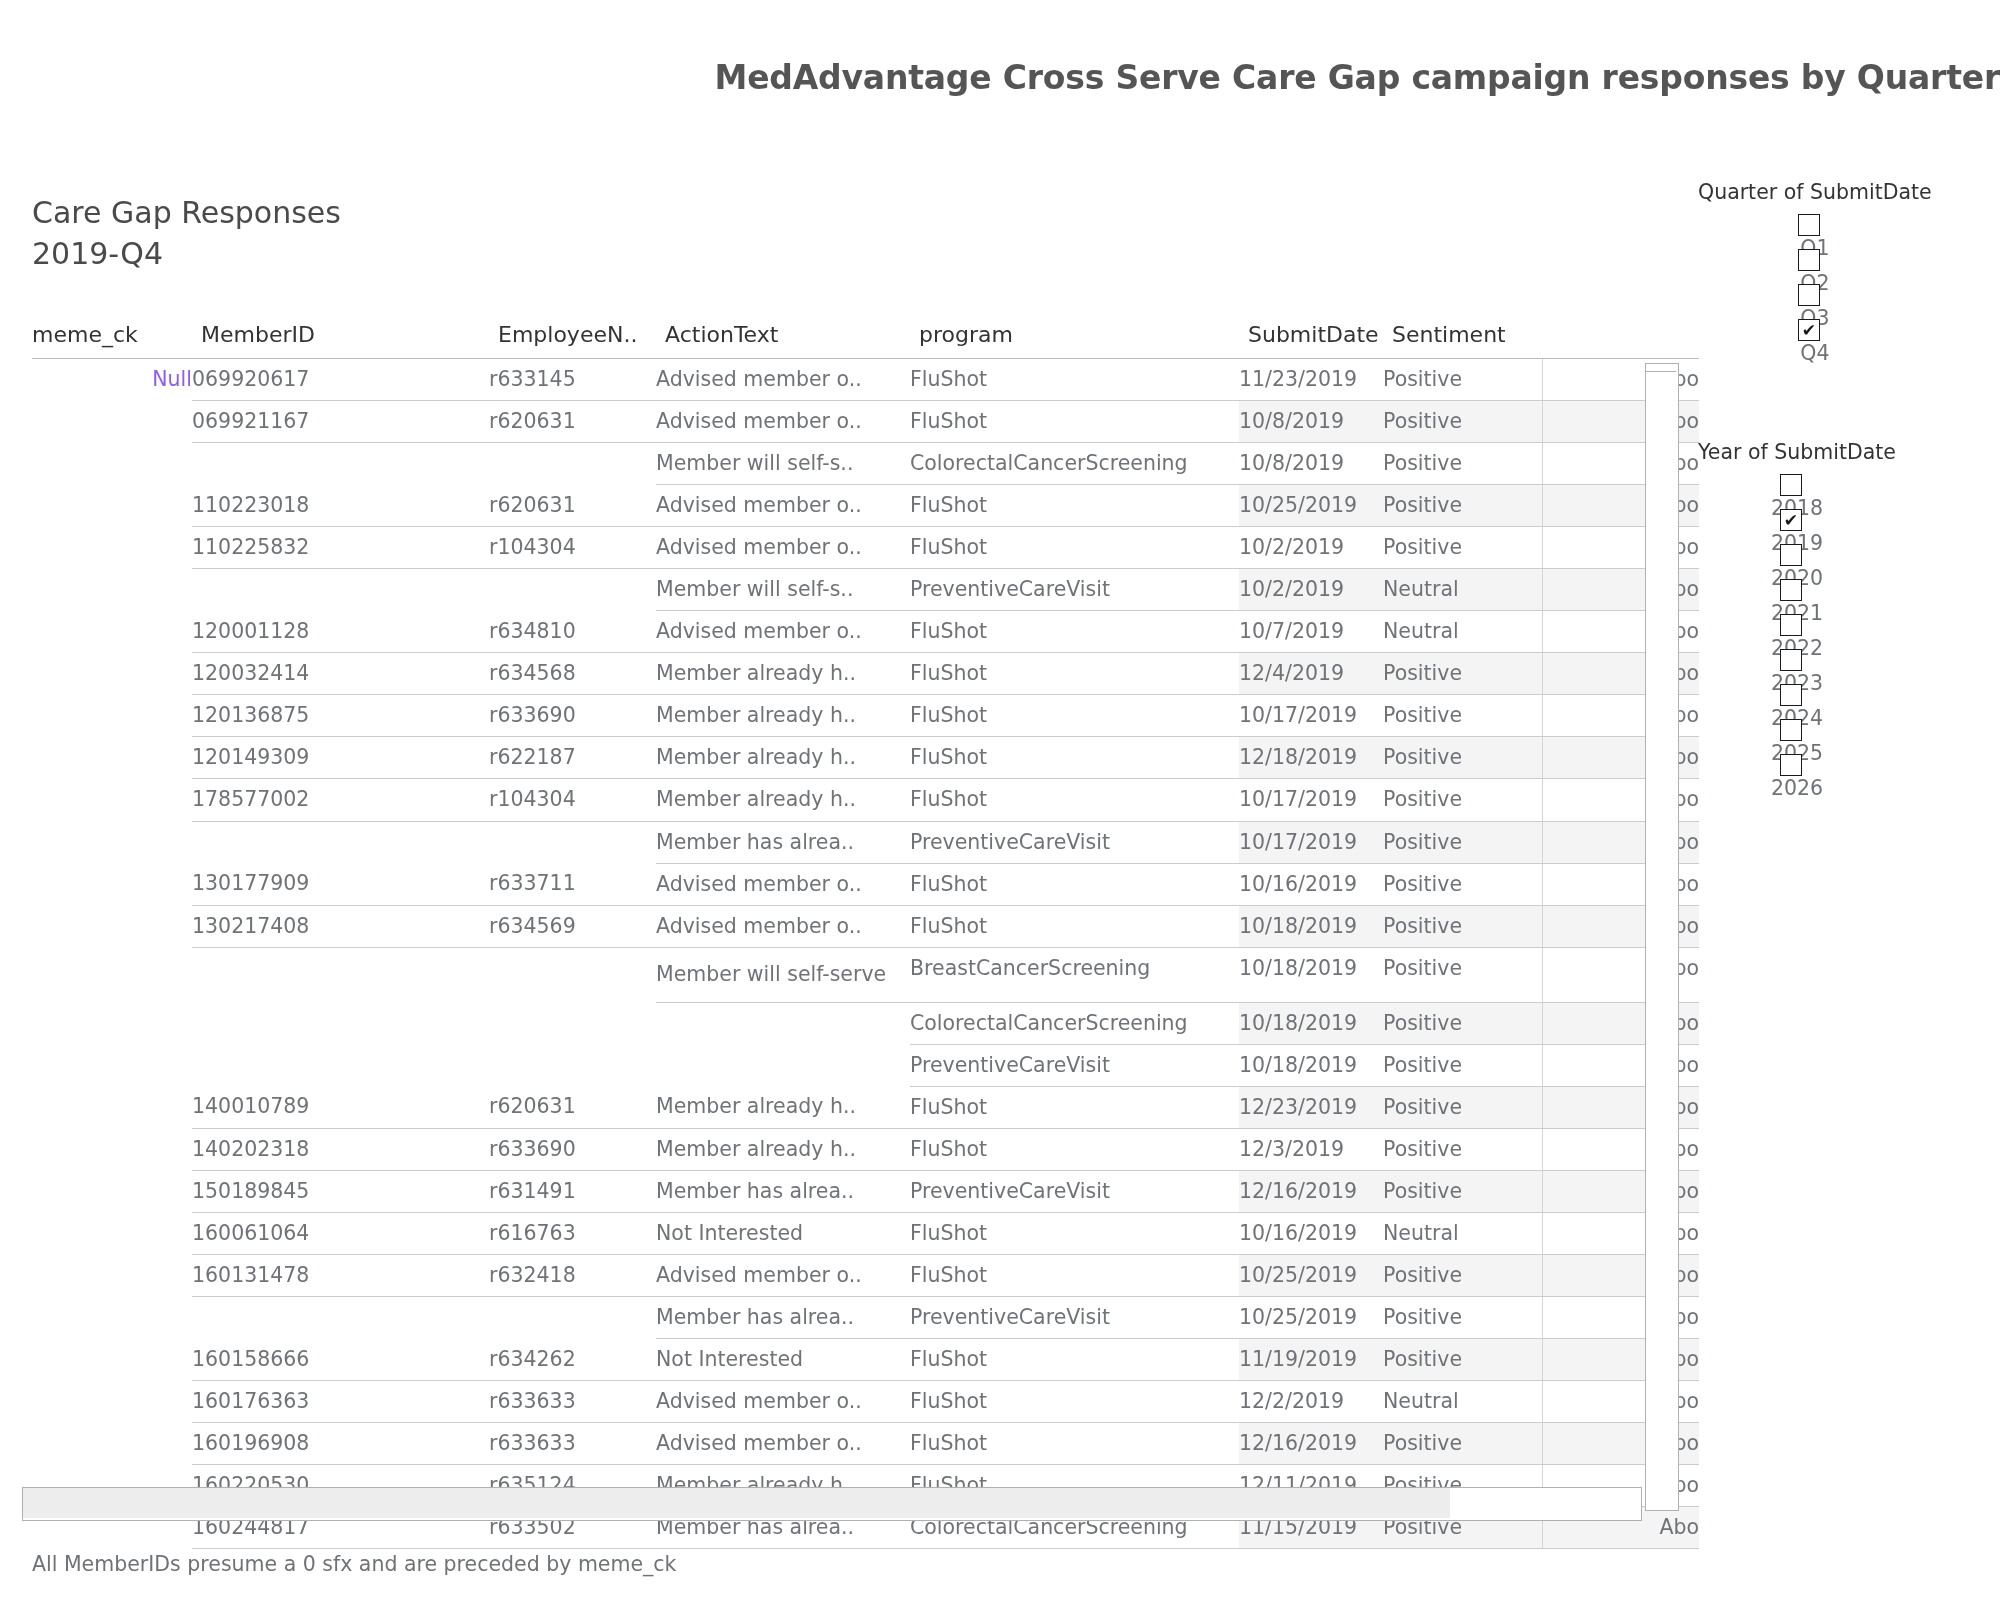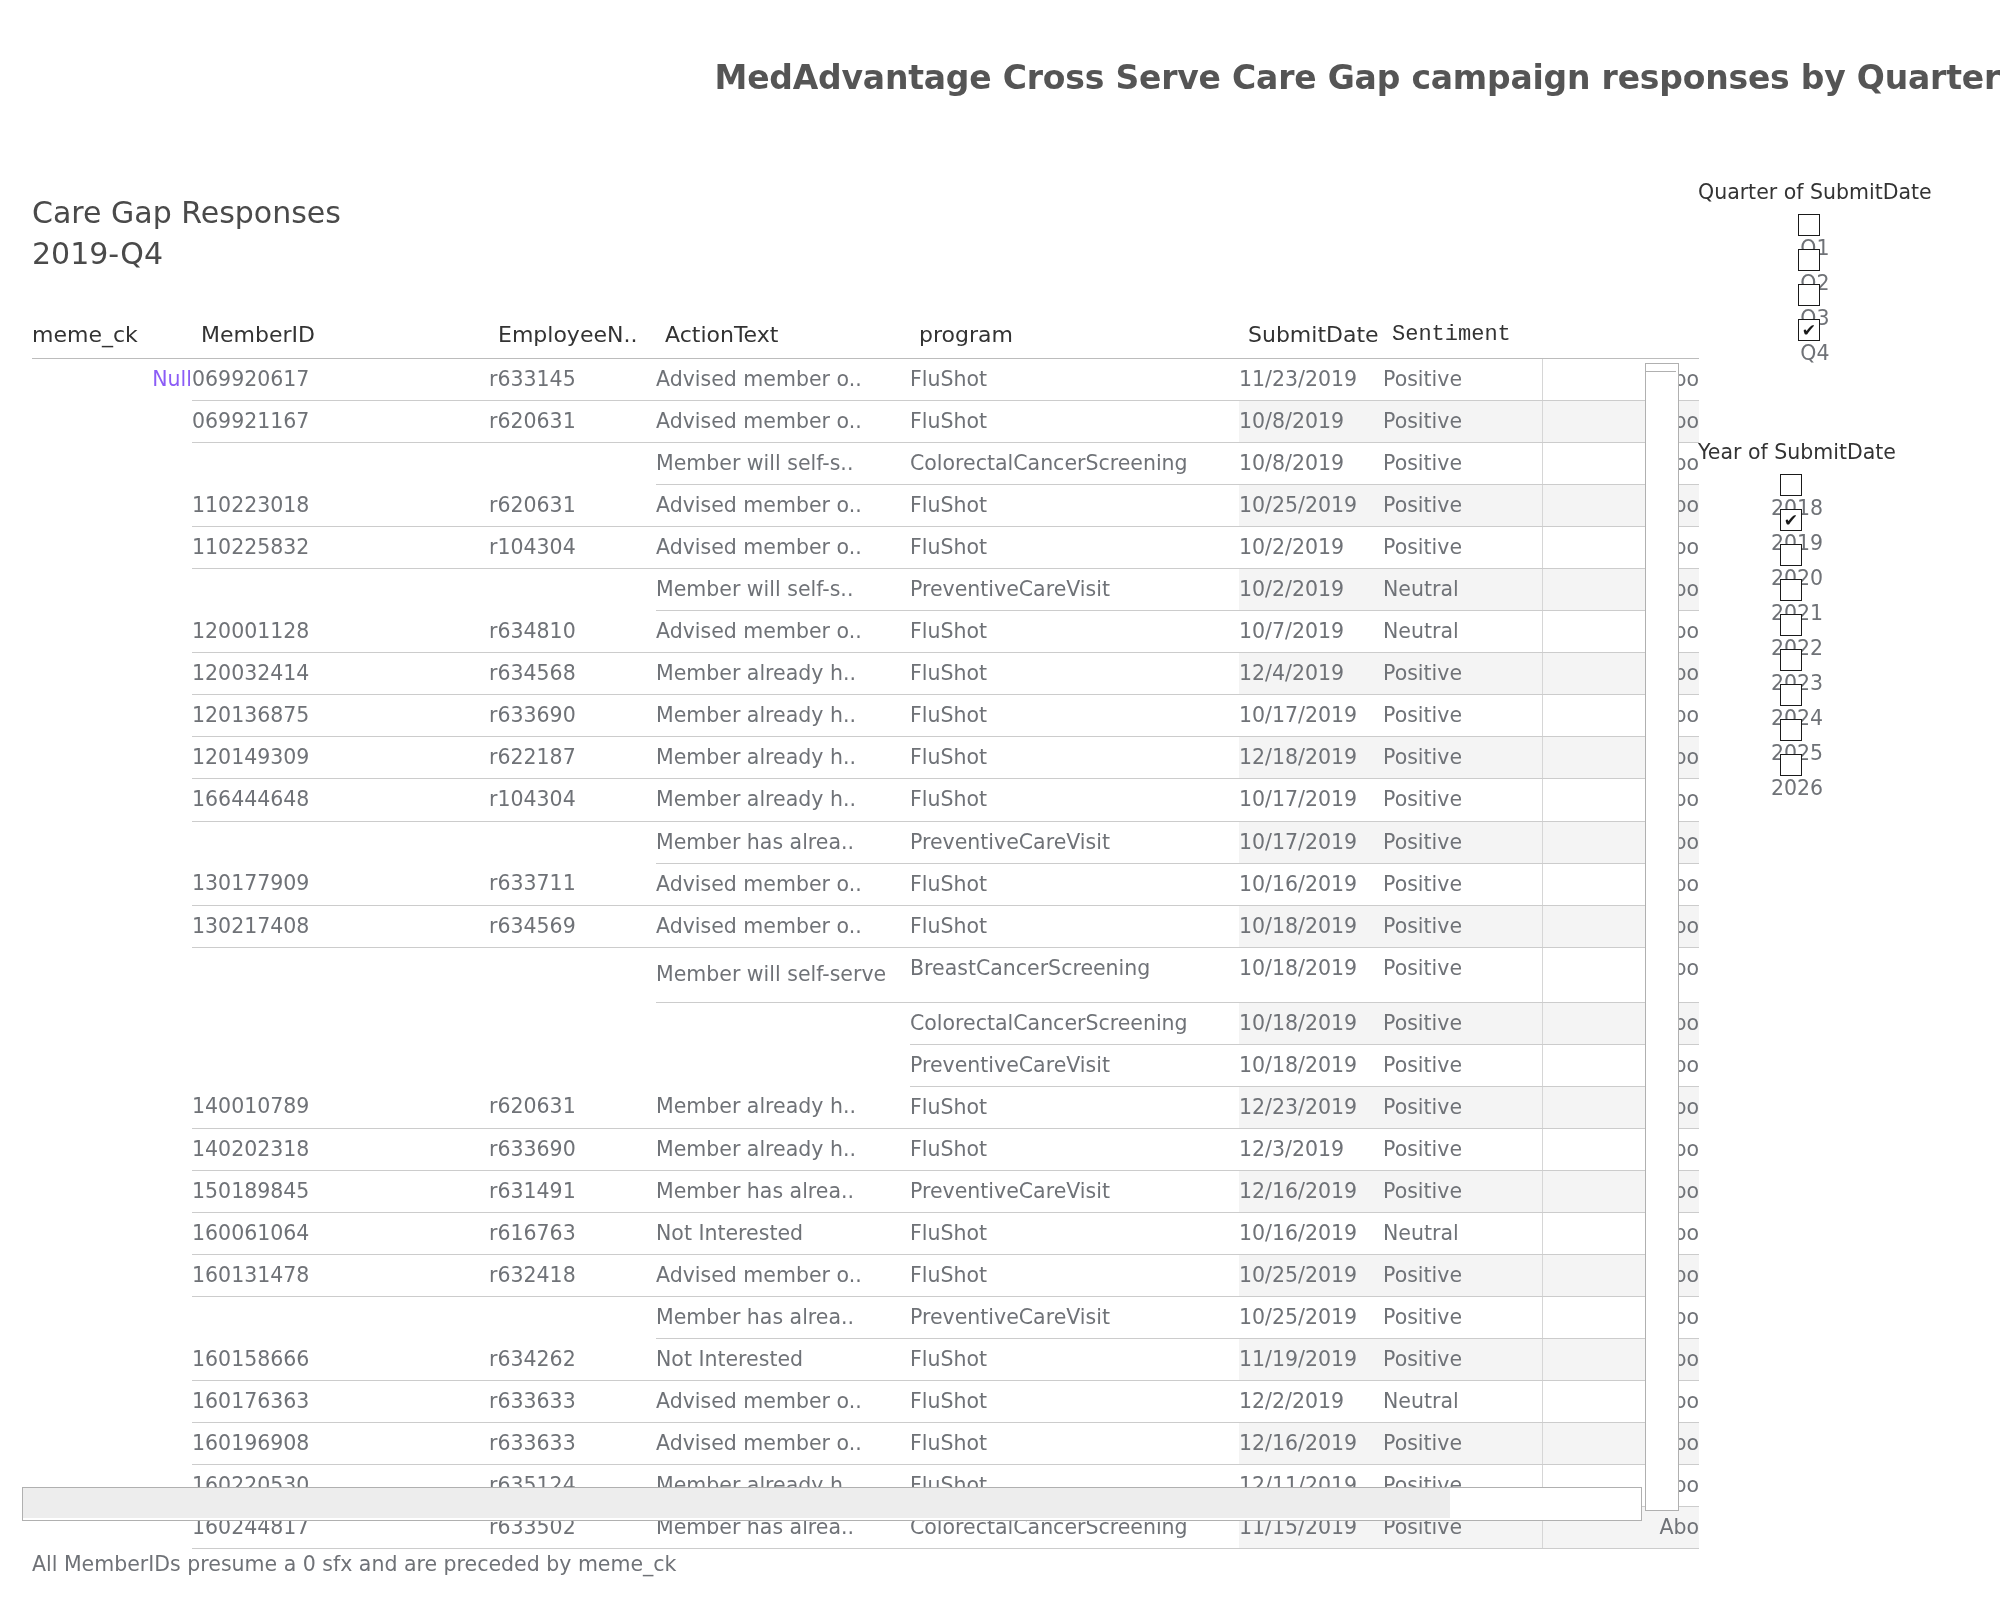--- a/index.html
+++ b/index.html
@@ -89,21 +89,21 @@
 
   
   td.nb { border-bottom: none; }
 
   th.h-meme { width: 160px; }
   th.h-mid  { width: 288px; }
   th.h-emp  { width: 158px; }
   th.h-act  { width: 245px; }
   th.h-prog { width: 320px; }
   th.h-date { width: 135px; }
-  th.h-sent { width: 150px; font-family: Liberation Mono, monospace; }
+  th.h-sent { width: 150px; }
   th.h-abo  { width: 157px; border-bottom-color: #bcbcbc; }
 
   
   .vscroll {
     position: absolute;
     left: 1645px;
     top: 363px;
     width: 34px;
     height: 1148px;
     border: 1.5px solid #b0b0b0;
@@ -298,21 +298,21 @@
         <tr class="band">
           <td class="c-mid">120149309</td>
           <td class="c-emp">r622187</td>
           <td class="c-act">Member already h..</td>
           <td class="c-prog">FluShot</td>
           <td class="c-date">12/18/2019</td>
           <td class="c-sent">Positive</td>
           <td class="c-abo">Abo</td>
         </tr>
         <tr>
-          <td class="c-mid">166444648</td>
+          <td class="c-mid">178577002</td>
           <td class="c-emp">r104304</td>
           <td class="c-act">Member already h..</td>
           <td class="c-prog">FluShot</td>
           <td class="c-date">10/17/2019</td>
           <td class="c-sent">Positive</td>
           <td class="c-abo">Abo</td>
         </tr>
         <tr class="band">
           <td class="c-mid nb"></td>
           <td class="c-emp nb"></td>

